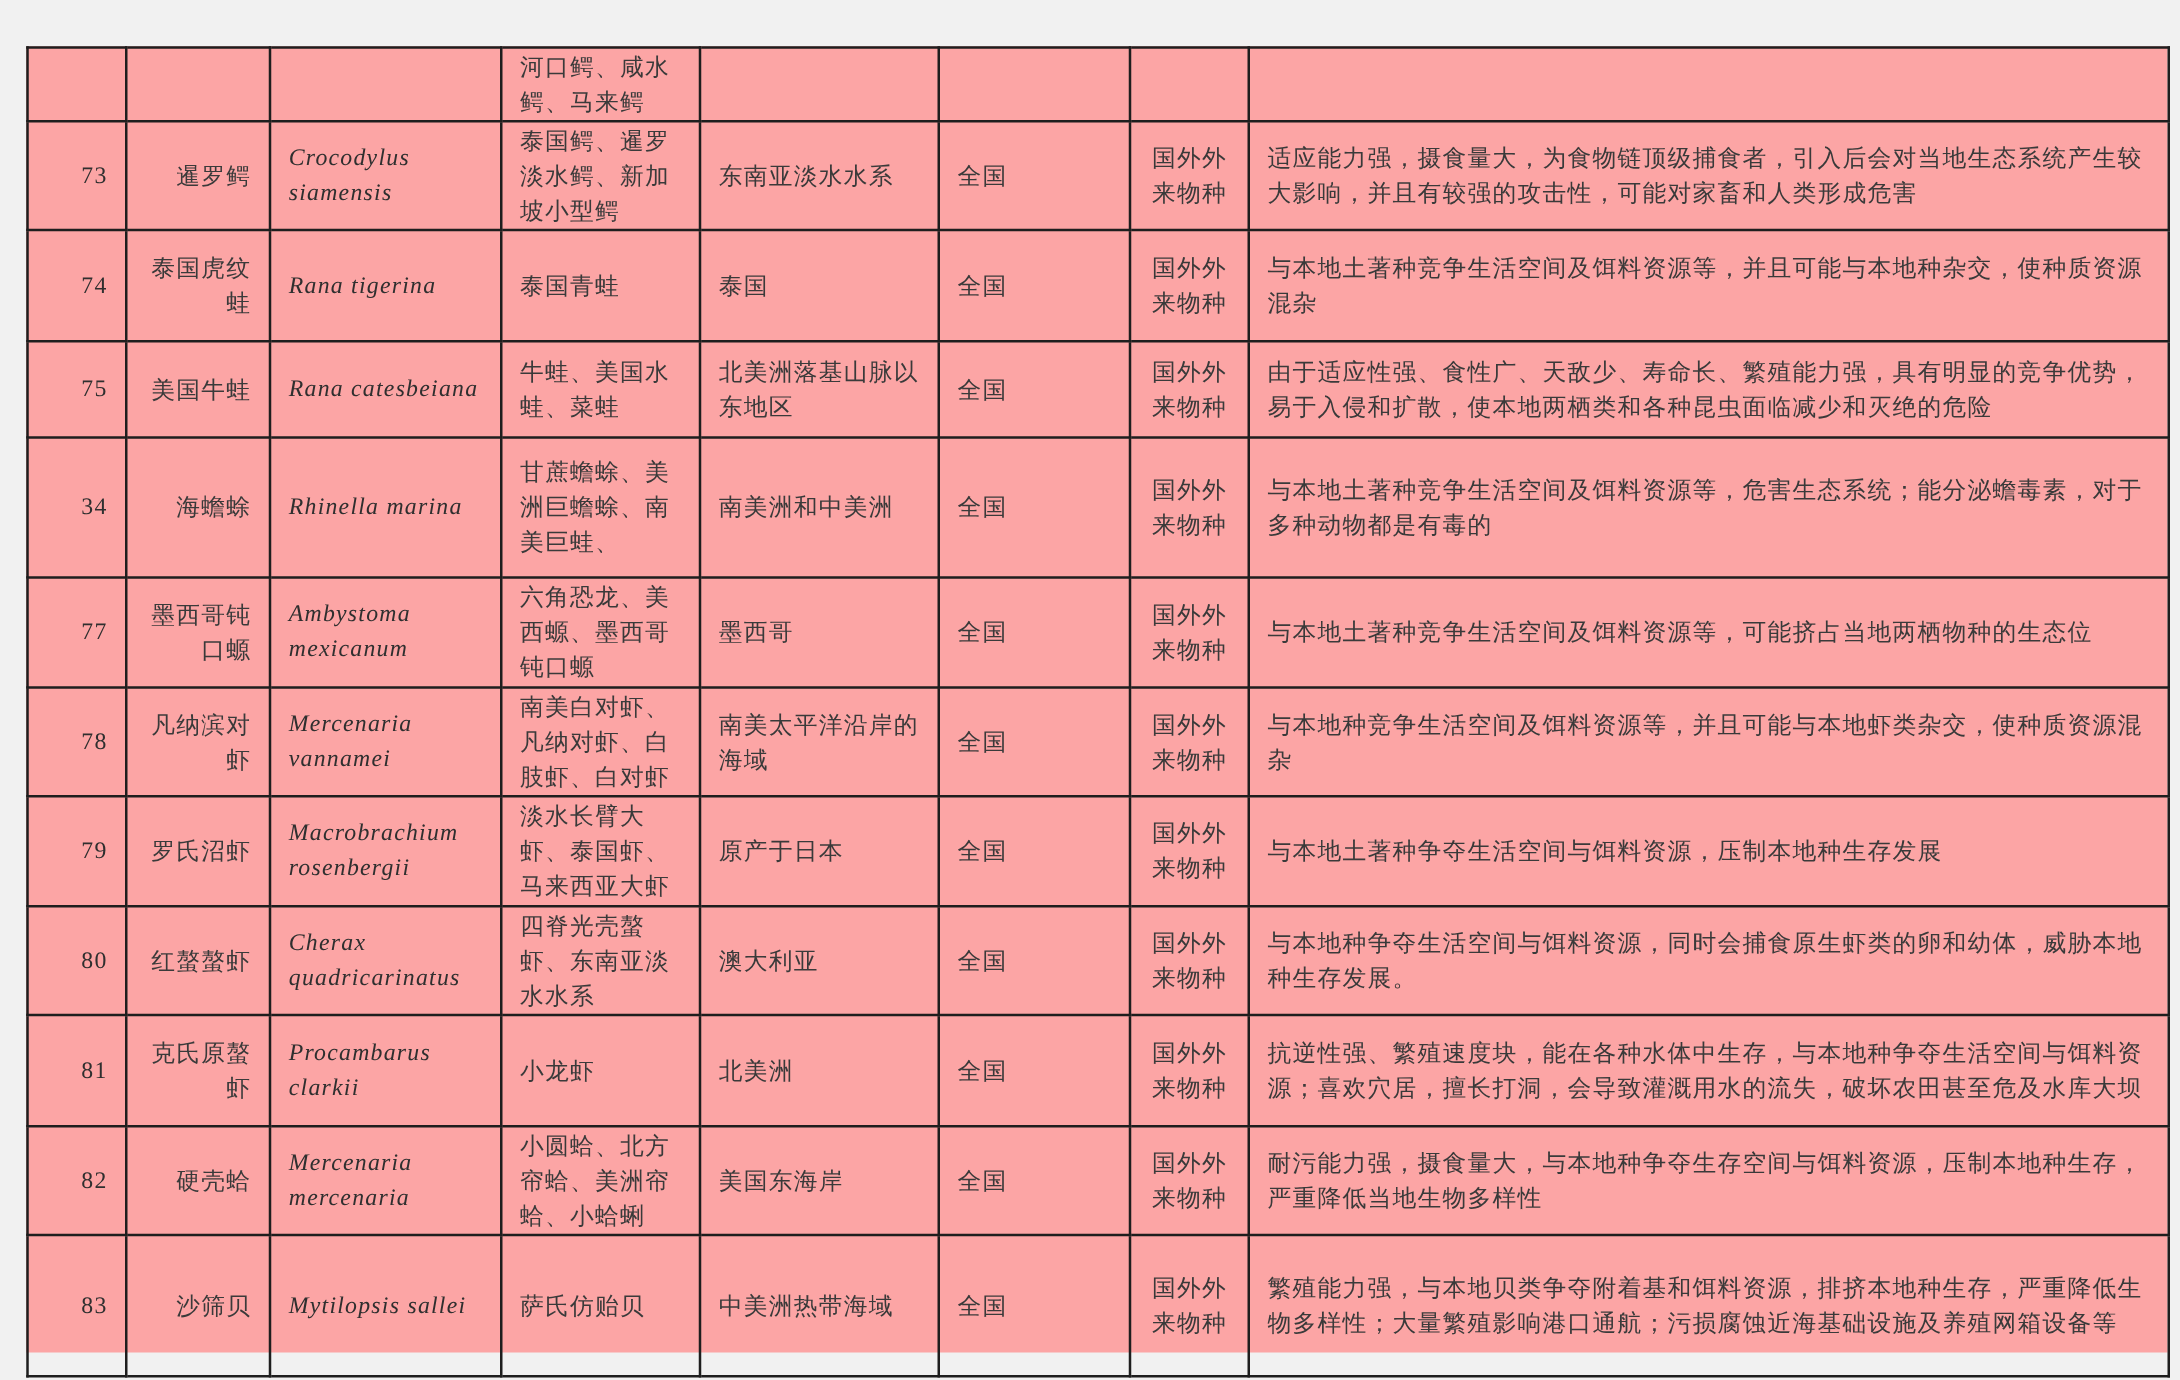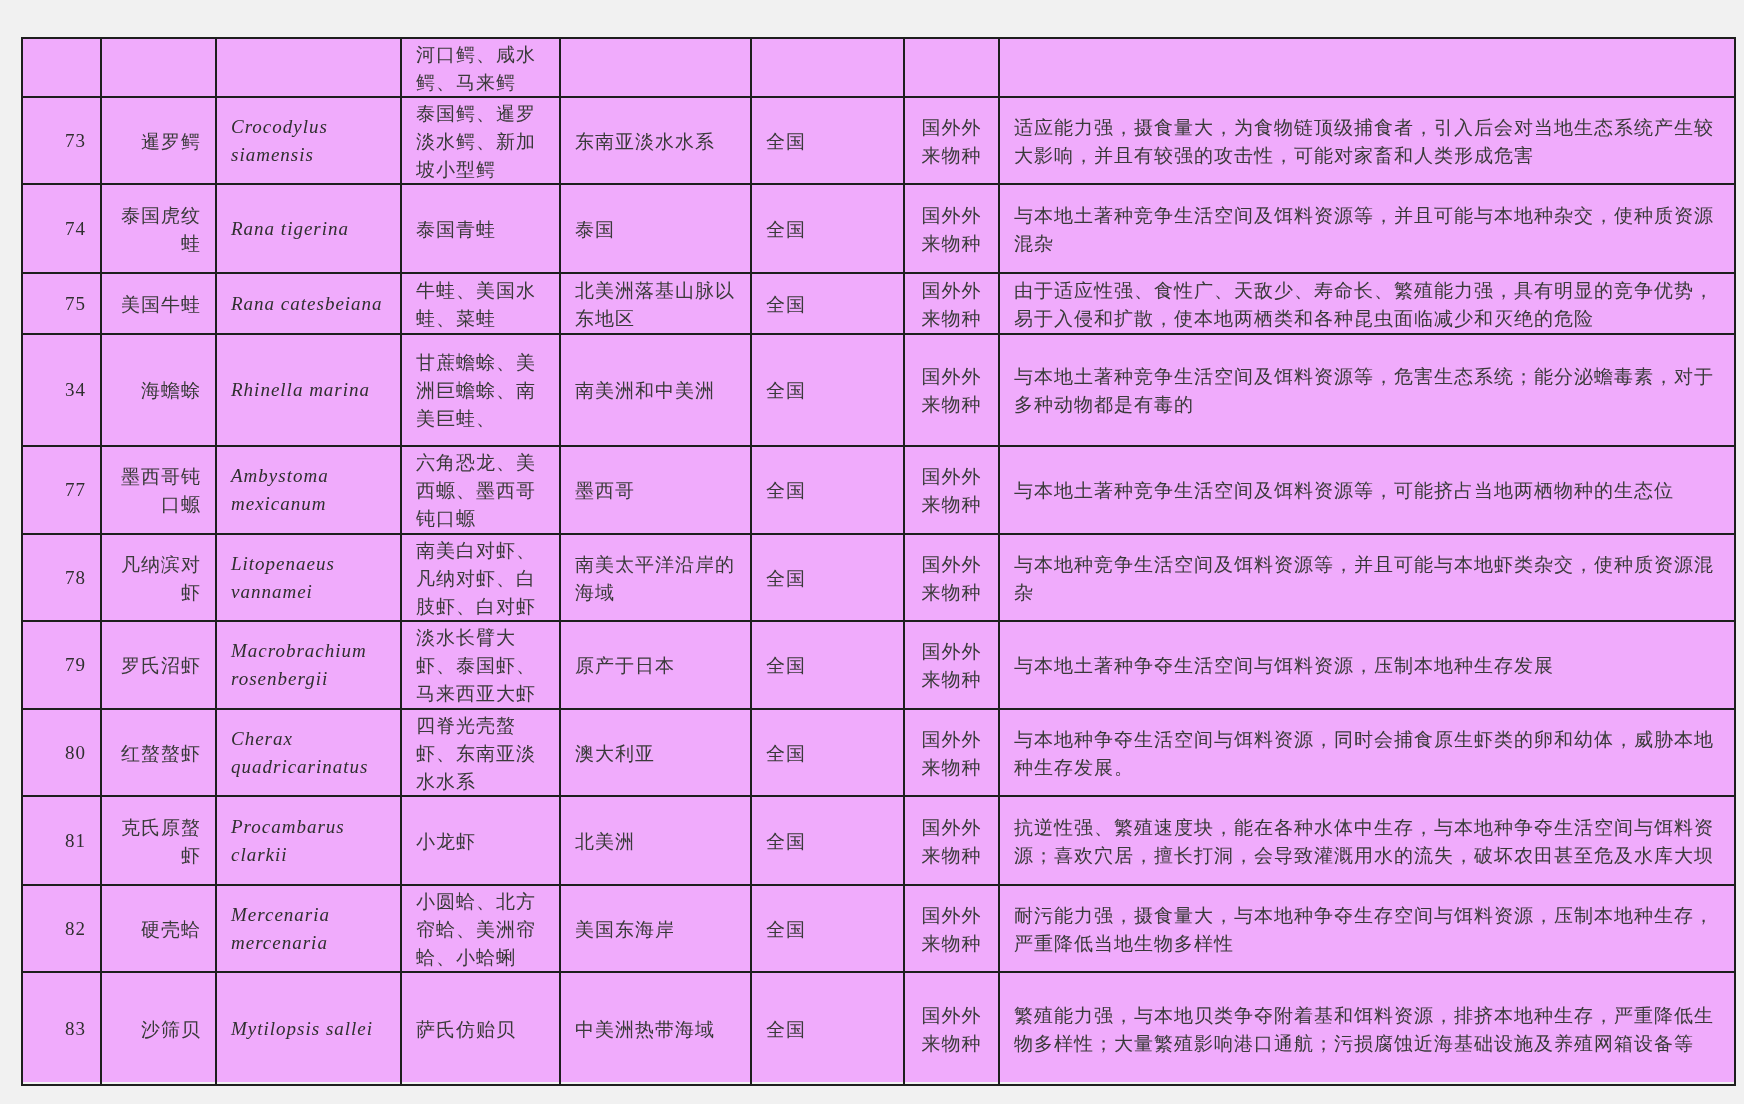--- a/index.html
+++ b/index.html
@@ -14,21 +14,21 @@
       overflow: hidden;
       font-family: "DejaVu Serif", "Liberation Serif", serif;
       color: #3a3a3a;
     }
     .sheet {
       position: absolute;
       left: 21px;
       top: 37px;
       width: 1713px;
       height: 1045px;
-      background: #f0abfc;
+      background: #fca5a5;
     }
     table.species {
       border-collapse: collapse;
       table-layout: fixed;
       width: 1713px;
     }
     table.species td {
       border: 2px solid #1e1e1e;
       padding: 0 14px;
       font-size: 19px;
@@ -88,21 +88,21 @@
     <td class="c-no">74</td>
     <td class="c-name">泰国虎纹蛙</td>
     <td class="c-latin">Rana tigerina</td>
     <td class="c-alias">泰国青蛙</td>
     <td class="c-origin">泰国</td>
     <td class="c-dist">全国</td>
     <td class="c-type">国外外来物种</td>
     <td class="c-harm">与本地土著种竞争生活空间及饵料资源等，并且可能与本地种杂交，使种质资源混杂</td>
   </tr>
 
-  <tr style="height: 61px;">
+  <tr style="height: 77px;">
     <td class="c-no">75</td>
     <td class="c-name">美国牛蛙</td>
     <td class="c-latin">Rana catesbeiana</td>
     <td class="c-alias">牛蛙、美国水蛙、菜蛙</td>
     <td class="c-origin">北美洲落基山脉以东地区</td>
     <td class="c-dist">全国</td>
     <td class="c-type">国外外来物种</td>
     <td class="c-harm">由于适应性强、食性广、天敌少、寿命长、繁殖能力强，具有明显的竞争优势，易于入侵和扩散，使本地两栖类和各种昆虫面临减少和灭绝的危险</td>
   </tr>
 
@@ -124,21 +124,21 @@
     <td class="c-alias">六角恐龙、美西螈、墨西哥钝口螈</td>
     <td class="c-origin">墨西哥</td>
     <td class="c-dist">全国</td>
     <td class="c-type">国外外来物种</td>
     <td class="c-harm">与本地土著种竞争生活空间及饵料资源等，可能挤占当地两栖物种的生态位</td>
   </tr>
 
   <tr style="height: 87px;">
     <td class="c-no">78</td>
     <td class="c-name">凡纳滨对虾</td>
-    <td class="c-latin">Litopenaeus vannamei</td>
+    <td class="c-latin">Mercenaria vannamei</td>
     <td class="c-alias">南美白对虾、凡纳对虾、白肢虾、白对虾</td>
     <td class="c-origin">南美太平洋沿岸的海域</td>
     <td class="c-dist">全国</td>
     <td class="c-type">国外外来物种</td>
     <td class="c-harm">与本地种竞争生活空间及饵料资源等，并且可能与本地虾类杂交，使种质资源混杂</td>
   </tr>
 
   <tr style="height: 88px;">
     <td class="c-no">79</td>
     <td class="c-name">罗氏沼虾</td>

